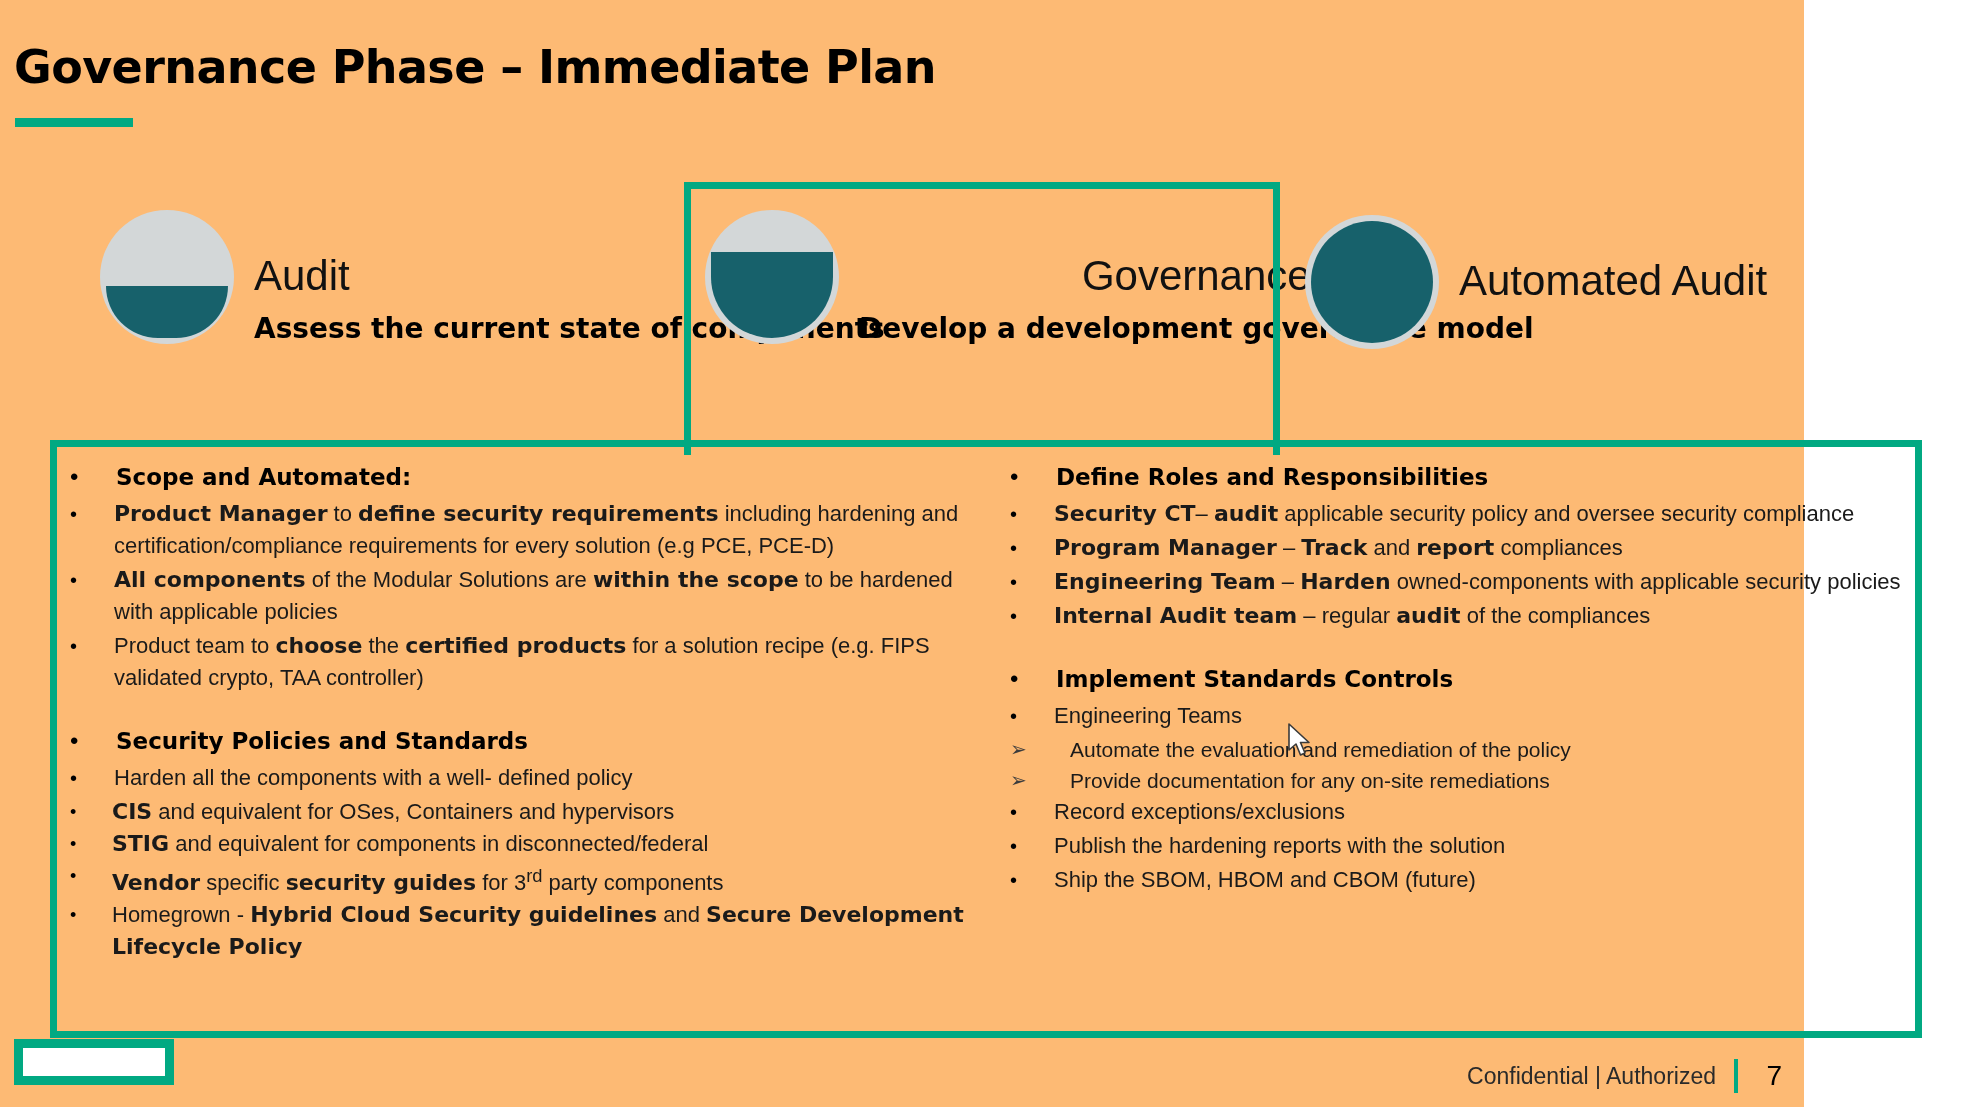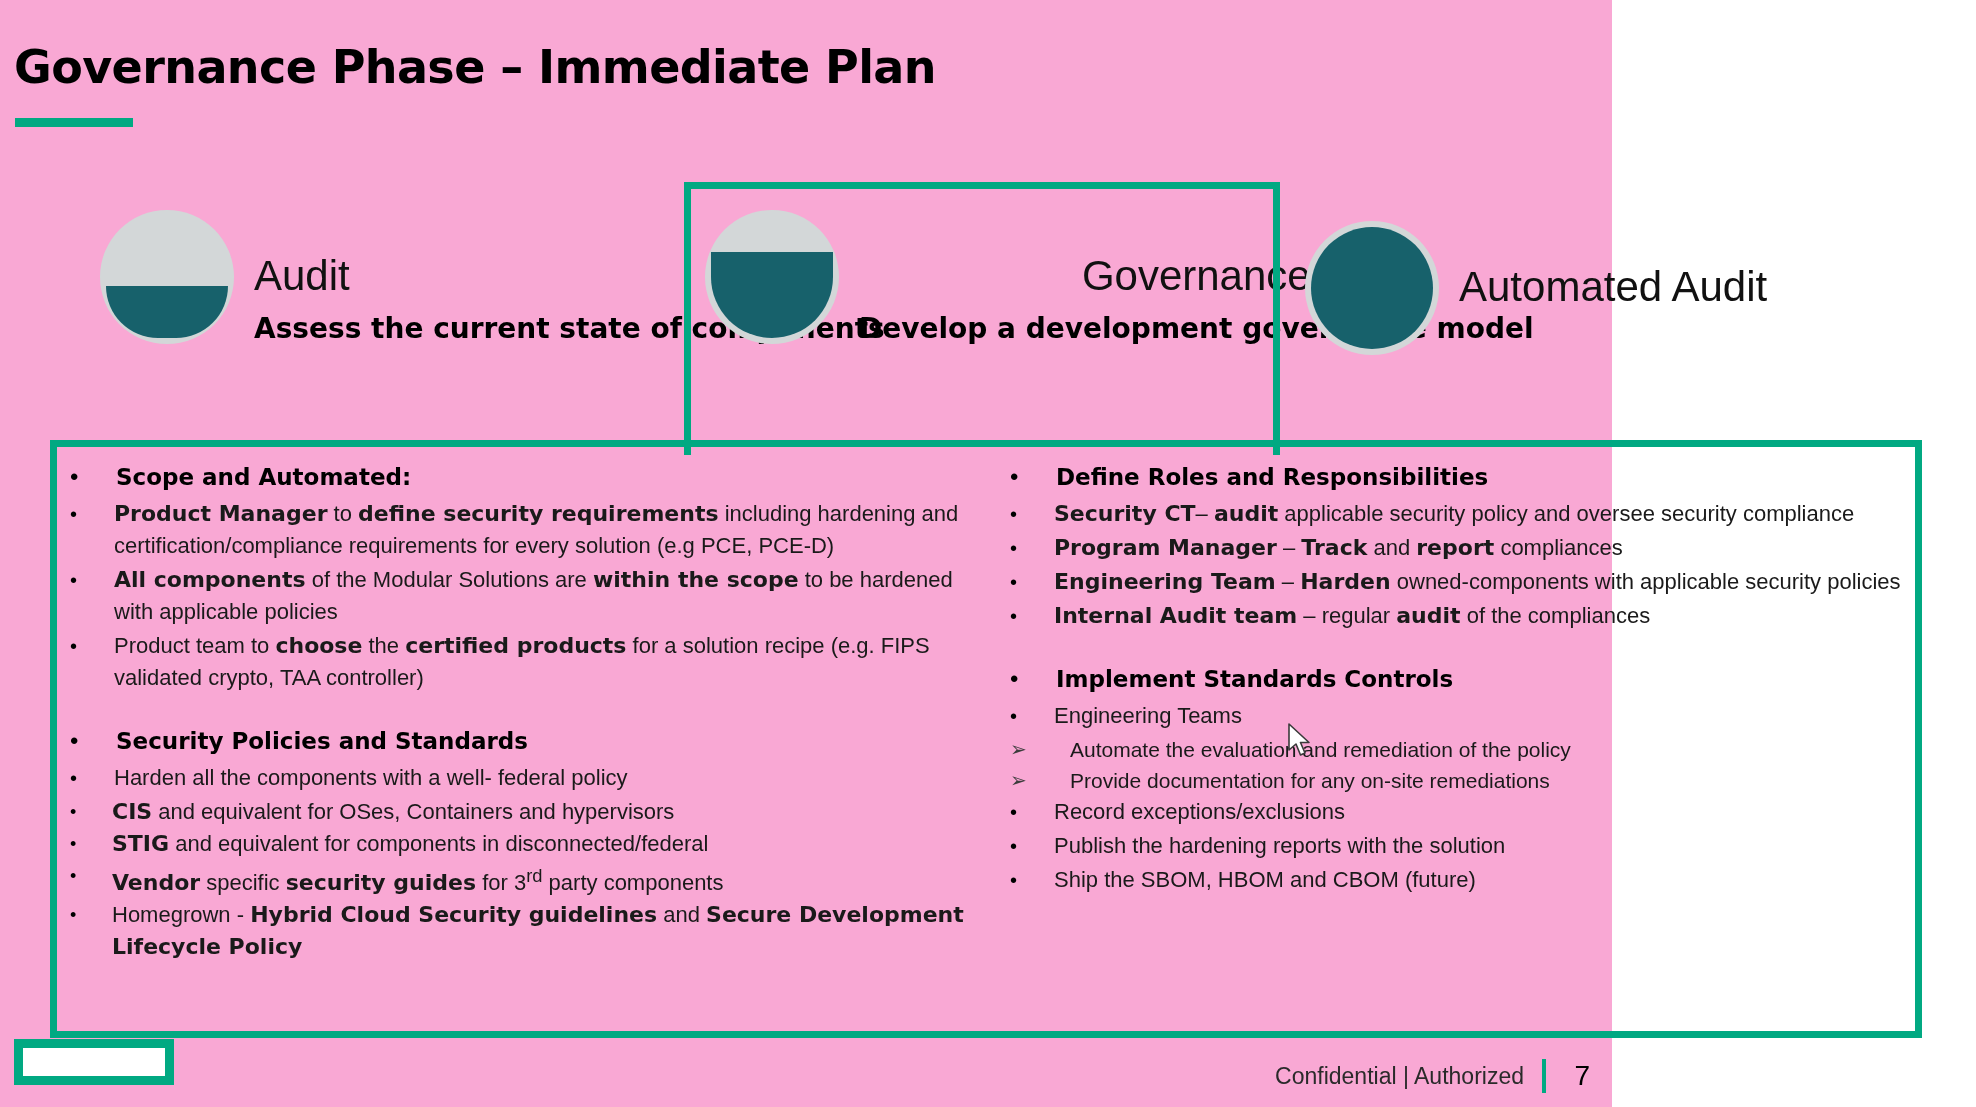--- a/index.html
+++ b/index.html
@@ -2,40 +2,40 @@
 <html><head>
 <meta charset="utf-8">
 <style>
   * { box-sizing: border-box; margin: 0; padding: 0; }
   html, body {
     width: 1976px; height: 1107px;
     background: #ffffff;
     font-family: "Liberation Sans", sans-serif;
     overflow: hidden;
   }
-  .slide { position: relative; width: 1612px; height: 1107px; background: #f9a8d4; }
+  .slide { position: relative; width: 1804px; height: 1107px; background: #fdba74; }
 
   
   .title {
     position: absolute; left: 14px; top: 40px;
     font-size: 46px; font-weight: 700; letter-spacing: -0.6px;
     color: #000; white-space: nowrap;
     font-family: "DejaVu Sans", sans-serif;
   }
   .title-rule {
     position: absolute; left: 15px; top: 118px;
     width: 118px; height: 9px; background: #01A982;
   }
 
   
   .phases { position: absolute; left: 0; top: 185px; width: 1976px; height: 255px; }
   .phase { position: absolute; display: flex; align-items: flex-start; }
   .phase-1 { left: 100px; top: 25px; }
   .phase-2 { left: 705px; top: 25px; text-align: center; }
-  .phase-3 { left: 1305px; top: 36px; justify-content: space-between; }
+  .phase-3 { left: 1305px; top: 30px; justify-content: space-between; }
 
   .circle {
     width: 134px; height: 134px; border-radius: 50%;
     background: #d3d7d8; position: relative; overflow: hidden;
     flex: 0 0 auto; margin-right: 20px;
   }
   .circle .fill {
     position: absolute; left: 6px; right: 6px; bottom: 6px;
     background: #17616B; border-radius: 0 0 62px 62px;
   }
@@ -205,21 +205,21 @@
           </ul>
           <div class="spacer"></div>
           <ul class="lvl l1">
             <li class="item">
               <span class="bullet">•</span>
               <span class="txt">Security Policies and Standards</span>
             </li>
             <ul class="lvl l2">
               <li class="item">
                 <span class="bullet">•</span>
-                <span class="txt">Harden all the components with a well- federal policy</span>
+                <span class="txt">Harden all the components with a well- defined policy</span>
               </li>
               <ul class="lvl l3">
                 <li class="item">
                   <span class="bullet">•</span>
                   <span class="txt"><b>CIS</b> and equivalent for OSes, Containers and hypervisors</span>
                 </li>
                 <li class="item">
                   <span class="bullet">•</span>
                   <span class="txt"><b>STIG</b> and equivalent for components in disconnected/federal</span>
                 </li>

